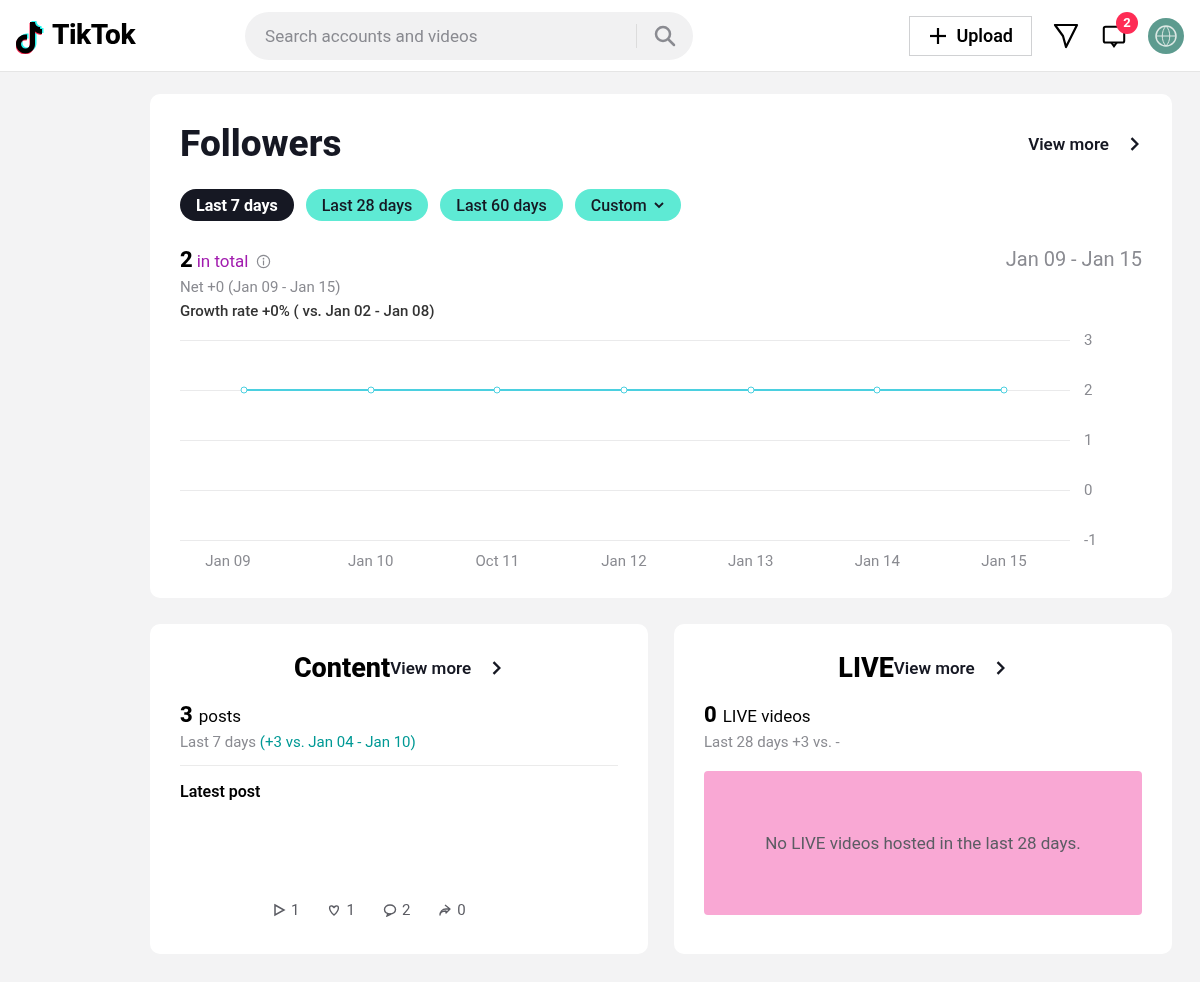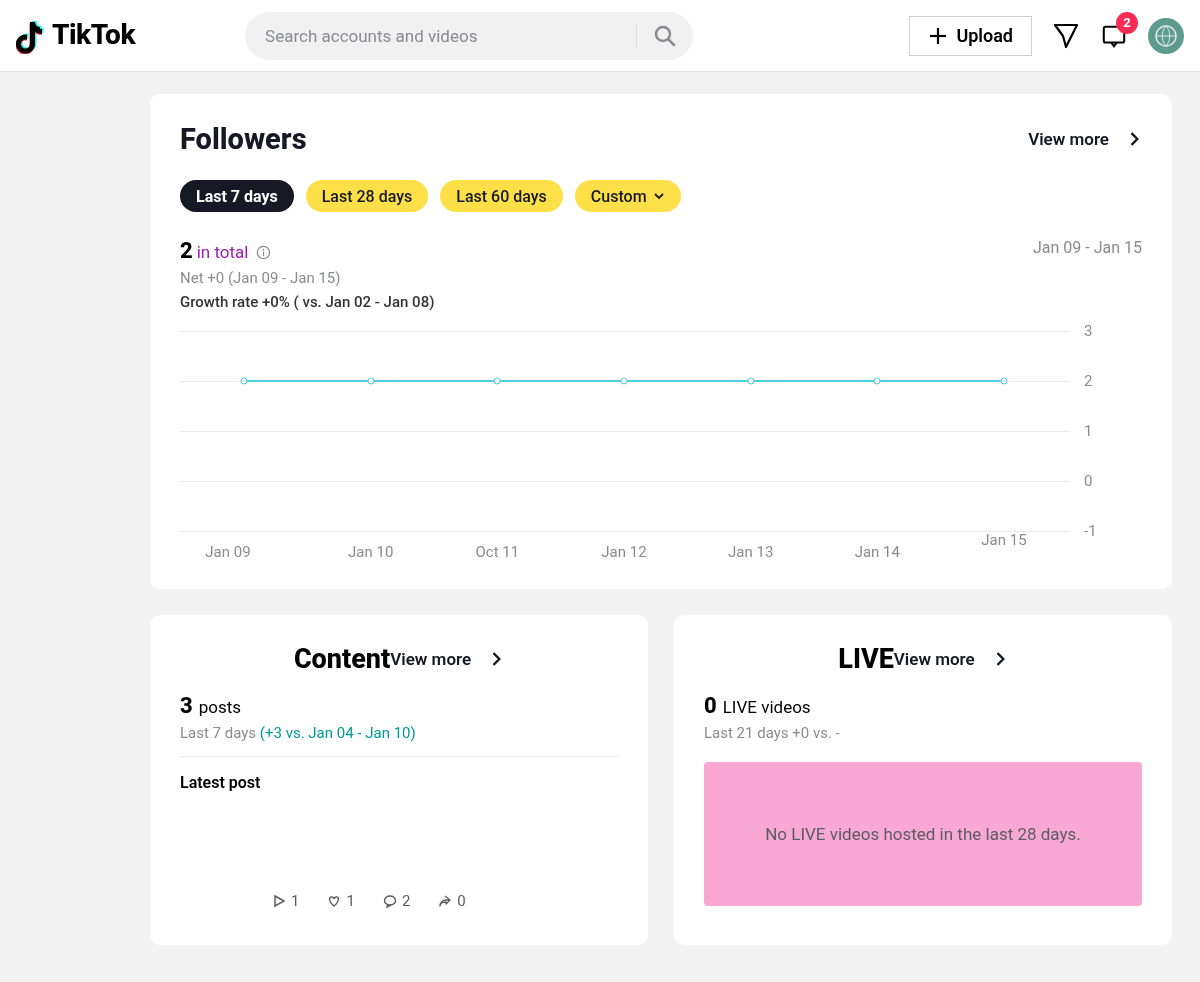--- a/index.html
+++ b/index.html
@@ -19,37 +19,37 @@
   .upload-btn { display: flex; align-items: center; gap: 8px; height: 40px; padding: 0 18px; border: 1px solid #d0d1d3; background: #fff; font-size: 18px; font-weight: 600; cursor: pointer; }
   .upload-btn svg { width: 20px; height: 20px; }
   .icon-btn { position: relative; cursor: pointer; width: 28px; height: 28px; display: flex; align-items: center; justify-content: center; }
   .badge { position: absolute; top: -10px; right: -10px; background: #fe2c55; color: #fff; font-size: 13px; font-weight: 700; min-width: 22px; height: 22px; border-radius: 11px; display: flex; align-items: center; justify-content: center; }
   .avatar { width: 36px; height: 36px; border-radius: 50%; background: #5d9b8f; display: flex; align-items: center; justify-content: center; cursor: pointer; }
   
   
   .page { background: #f3f3f4; padding: 22px 28px 0 150px; height: calc(982px - 72px); }
   .card { background: #fff; border-radius: 10px; padding: 28px 30px; margin-bottom: 26px; }
   .card-head { display: flex; align-items: center; justify-content: space-between; margin-bottom: 24px; }
-  .card-title { font-size: 29px; font-weight: 800; color: #161823; }
+  .card-title { font-size: 37px; font-weight: 800; color: #161823; }
   .view-more { display: flex; align-items: center; gap: 19px; font-size: 17px; font-weight: 600; color: #161823; cursor: pointer; }
   .view-more svg { width: 14px; height: 14px; }
   
   
   .filters { display: flex; gap: 12px; margin-bottom: 26px; }
-  .pill { height: 32px; padding: 0 16px; border-radius: 32px; background: #fde047; border: none; font-size: 16px; font-weight: 500; color: #161823; cursor: pointer; display: flex; align-items: center; gap: 6px; }
+  .pill { height: 32px; padding: 0 16px; border-radius: 32px; background: #5eead4; border: none; font-size: 16px; font-weight: 500; color: #161823; cursor: pointer; display: flex; align-items: center; gap: 6px; }
   .pill.active { background: #161823; color: #fff; font-weight: 700; }
   .pill svg { width: 12px; height: 12px; }
   
   
   .stats-row { display: flex; justify-content: space-between; align-items: flex-start; }
   .stat-main { display: flex; align-items: baseline; gap: 4px; }
   .stat-num { font-size: 22px; font-weight: 800; }
   .stat-label { font-size: 17px; color: #a21caf; }
   .info-icon { display: inline-flex; margin-left: 4px; position: relative; top: 2px; }
-  .date-range { font-size: 16px; color: #8a8b91; }
+  .date-range { font-size: 20px; color: #8a8b91; }
   .sub-stat { font-size: 15px; color: #8a8b91; margin-top: 6px; }
   .sub-stat.dark { color: #333; font-weight: 500; }
   
   
   .chart-area { position: relative; margin-top: 20px; height: 230px; }
   .grid-line { position: absolute; left: 0; width: 890px; height: 1px; background: #eaeaeb; }
   .y-tick { position: absolute; left: 904px; font-size: 15px; color: #8a8b91; transform: translateY(-50%); }
   .chart-line { position: absolute; left: 64px; width: 760px; height: 2px; background: #4bd0e0; }
   .chart-dot { position: absolute; width: 7px; height: 7px; border-radius: 50%; background: #fff; border: 1.5px solid #4bd0e0; transform: translate(-50%, -50%); }
   .x-tick { position: absolute; font-size: 15px; color: #8a8b91; transform: translateX(-50%); }
@@ -187,21 +187,21 @@
       <div class="chart-dot" style="top:50px; left:570.7px"></div>
       <div class="chart-dot" style="top:50px; left:697.3px"></div>
       <div class="chart-dot" style="top:50px; left:824px"></div>
 
       <div class="x-tick" style="top:212px; left:48px">Jan 09</div>
       <div class="x-tick" style="top:212px; left:190.7px">Jan 10</div>
       <div class="x-tick" style="top:212px; left:317.3px">Oct 11</div>
       <div class="x-tick" style="top:212px; left:444px">Jan 12</div>
       <div class="x-tick" style="top:212px; left:570.7px">Jan 13</div>
       <div class="x-tick" style="top:212px; left:697.3px">Jan 14</div>
-      <div class="x-tick" style="top:200px; left:824px">Jan 15</div>
+      <div class="x-tick" style="top:212px; left:824px">Jan 15</div>
     </div>
   </div>
 
   <div class="two-col">
 
     <div class="card">
       <div class="card-head-sm">
         <div class="card-title-sm">Content</div>
         <div class="view-more">
           <span>View more</span>
@@ -256,19 +256,19 @@
           <span>View more</span>
           <svg viewBox="0 0 12 12">
               <path d="M3 1 L8 6 L3 11" stroke="#161823" stroke-width="2" fill="none"></path>
             </svg>
         </div>
       </div>
       <div class="post-count">
         <span class="post-num">0</span>
         <span class="post-label">LIVE videos</span>
       </div>
-      <div class="post-range">Last 21 days  +0 vs. -</div>
+      <div class="post-range">Last 28 days  +3 vs. -</div>
       <div class="live-empty">No LIVE videos hosted in the last 28 days.</div>
     </div>
 
   </div>
 
 </div>
 
 </body></html>

